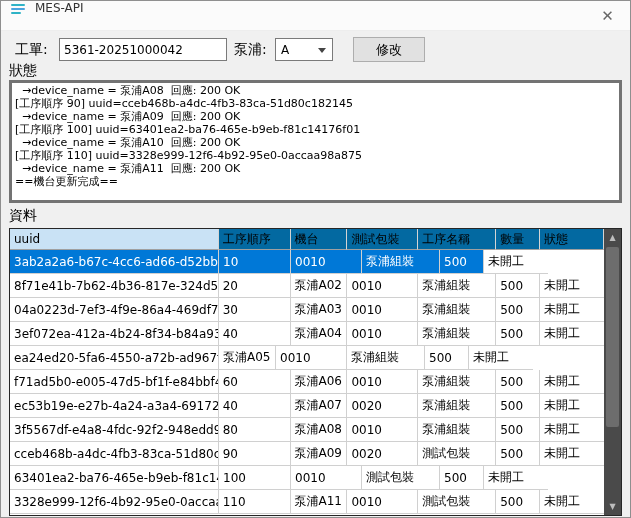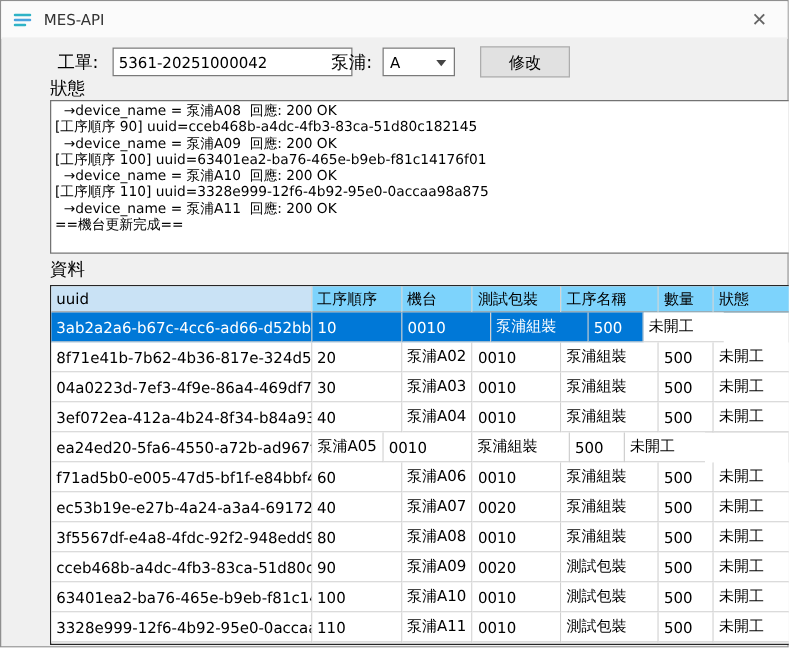--- a/index.html
+++ b/index.html
@@ -12,40 +12,40 @@
   .window {
     width:631px; height:518px;
     border:1px solid #8f8f8f;
     background:#f0f0f0;
     display:flex; flex-direction:column;
     position:relative;
   }
   
   .titlebar {
     height:30px; background:#fbfbfb;
-    display:flex; align-items:center;
+    display:flex; 
     border-bottom:1px solid #ededed;
     flex:0 0 30px;
   }
   .app-icon { width:16px; height:16px; margin:0 8px 0 10px; display:flex; flex-direction:column; justify-content:center; gap:2px; }
   .app-icon span { display:block; height:2px; border-radius:1px; }
   .app-icon .l1 { background:#2fb3c6; width:14px; }
   .app-icon .l2 { background:#4aa3df; width:14px; }
   .app-icon .l3 { background:#2fb3c6; width:10px; }
   .title-text { font-size:12px; color:#333; flex:1; }
   .close-btn {
     width:45px; height:29px; display:flex; align-items:center; justify-content:center;
     font-size:15px; color:#666; cursor:pointer;
   }
   
-  .content { position:relative; flex:1;margin-left:31px; }
+  .content { position:relative; flex:1; }
   .fld-label { position:absolute; font-size:14px; color:#000; }
   #lbl-workorder { left:14px; top:10px; }
   #txt-workorder {
-    position:absolute; left:58px; top:7px; width:192px; height:23px;
+    position:absolute; left:58px; top:7px; width:168px; height:23px;
     border:1px solid #7a7a7a; background:#fff; font-size:12px; padding:0 4px;
     font-family:inherit;
   }
   #lbl-pump { left:233px; top:10px; }
   .combo {
     position:absolute; left:274px; top:7px; width:58px; height:23px;
     border:1px solid #7a7a7a; background:#fff; display:flex; align-items:center;
     font-size:12px; padding-left:5px; cursor:default;
   }
   .combo .chev {
@@ -55,40 +55,40 @@
   }
   #btn-modify {
     position:absolute; left:352px; top:6px; width:72px; height:25px;
     background:#e1e1e1; border:1px solid #adadad; font-size:13px;
     display:flex; align-items:center; justify-content:center; cursor:pointer;
     font-family:inherit;
   }
   #lbl-status { position:absolute; left:8px; top:31px; font-size:14px; }
   #log-box {
     position:absolute; left:8px; top:49px; width:613px; height:123px;
-    background:#fff; border:1px solid #737373;
+    background:#fff; border:3px solid #737373;
     font-size:11px; line-height:13px; padding:1px 3px;
     overflow:hidden; white-space:pre; color:#000;
   }
   #lbl-data { position:absolute; left:8px; top:176px; font-size:14px; }
   
   #grid {
     position:absolute; left:8px; top:197px; width:613px; height:288px;
     border:1px solid #262626; background:#fff; overflow:hidden;padding-left:29px;
   }
   .grid-inner { position:absolute; left:0; top:0; right:17px; bottom:0; }
   .g-row { display:flex; }
   .g-cell {
     height:24px; display:flex; align-items:center;
     padding:0 0 0 4px; font-size:12px; color:#000;
     border-right:1px solid #d0d0d0; border-bottom:1px solid #d0d0d0;
     overflow:hidden; white-space:nowrap; background:#fff;
   }
   .g-head .g-cell {
-    height:21px; background:#7dd3fc; border-right:1px solid #d4d4d4; border-bottom:1px solid #a0a0a0;
+    height:21px; background:#0369a1; border-right:1px solid #d4d4d4; border-bottom:1px solid #a0a0a0;
   }
   .g-head .g-cell.hl { background:#c9e2f5; }
   .g-cell.sel { background:#0078d7; color:#fff; }
   .c0 { width:209px; } .c1 { width:72px; } .c2 { width:57px; }
   .c3 { width:71px; } .c4 { width:78px;font-family:Liberation Serif, serif; } .c5 { width:44px; } .c6 { width:64px; border-right:none; }
   #grid-scrollbar {
     position:absolute; right:0; top:0; width:17px; height:100%;
     background:#4a4a4a;
   }
   #grid-scrollbar .thumb {
@@ -219,21 +219,20 @@
               <div class="g-cell c1">90</div>
               <div class="g-cell c2">泵浦A09</div>
               <div class="g-cell c3">0020</div>
               <div class="g-cell c4">測試包裝</div>
               <div class="g-cell c5">500</div>
               <div class="g-cell c6">未開工</div>
             </div>
             <div class="g-row">
               <div class="g-cell c0">63401ea2-ba76-465e-b9eb-f81c14176f01</div>
               <div class="g-cell c1">100</div>
-              <div class="g-cell c2">泵浦A10</div>
               <div class="g-cell c3">0010</div>
               <div class="g-cell c4">測試包裝</div>
               <div class="g-cell c5">500</div>
               <div class="g-cell c6">未開工</div>
             </div>
             <div class="g-row">
               <div class="g-cell c0">3328e999-12f6-4b92-95e0-0accaa98a875</div>
               <div class="g-cell c1">110</div>
               <div class="g-cell c2">泵浦A11</div>
               <div class="g-cell c3">0010</div>

